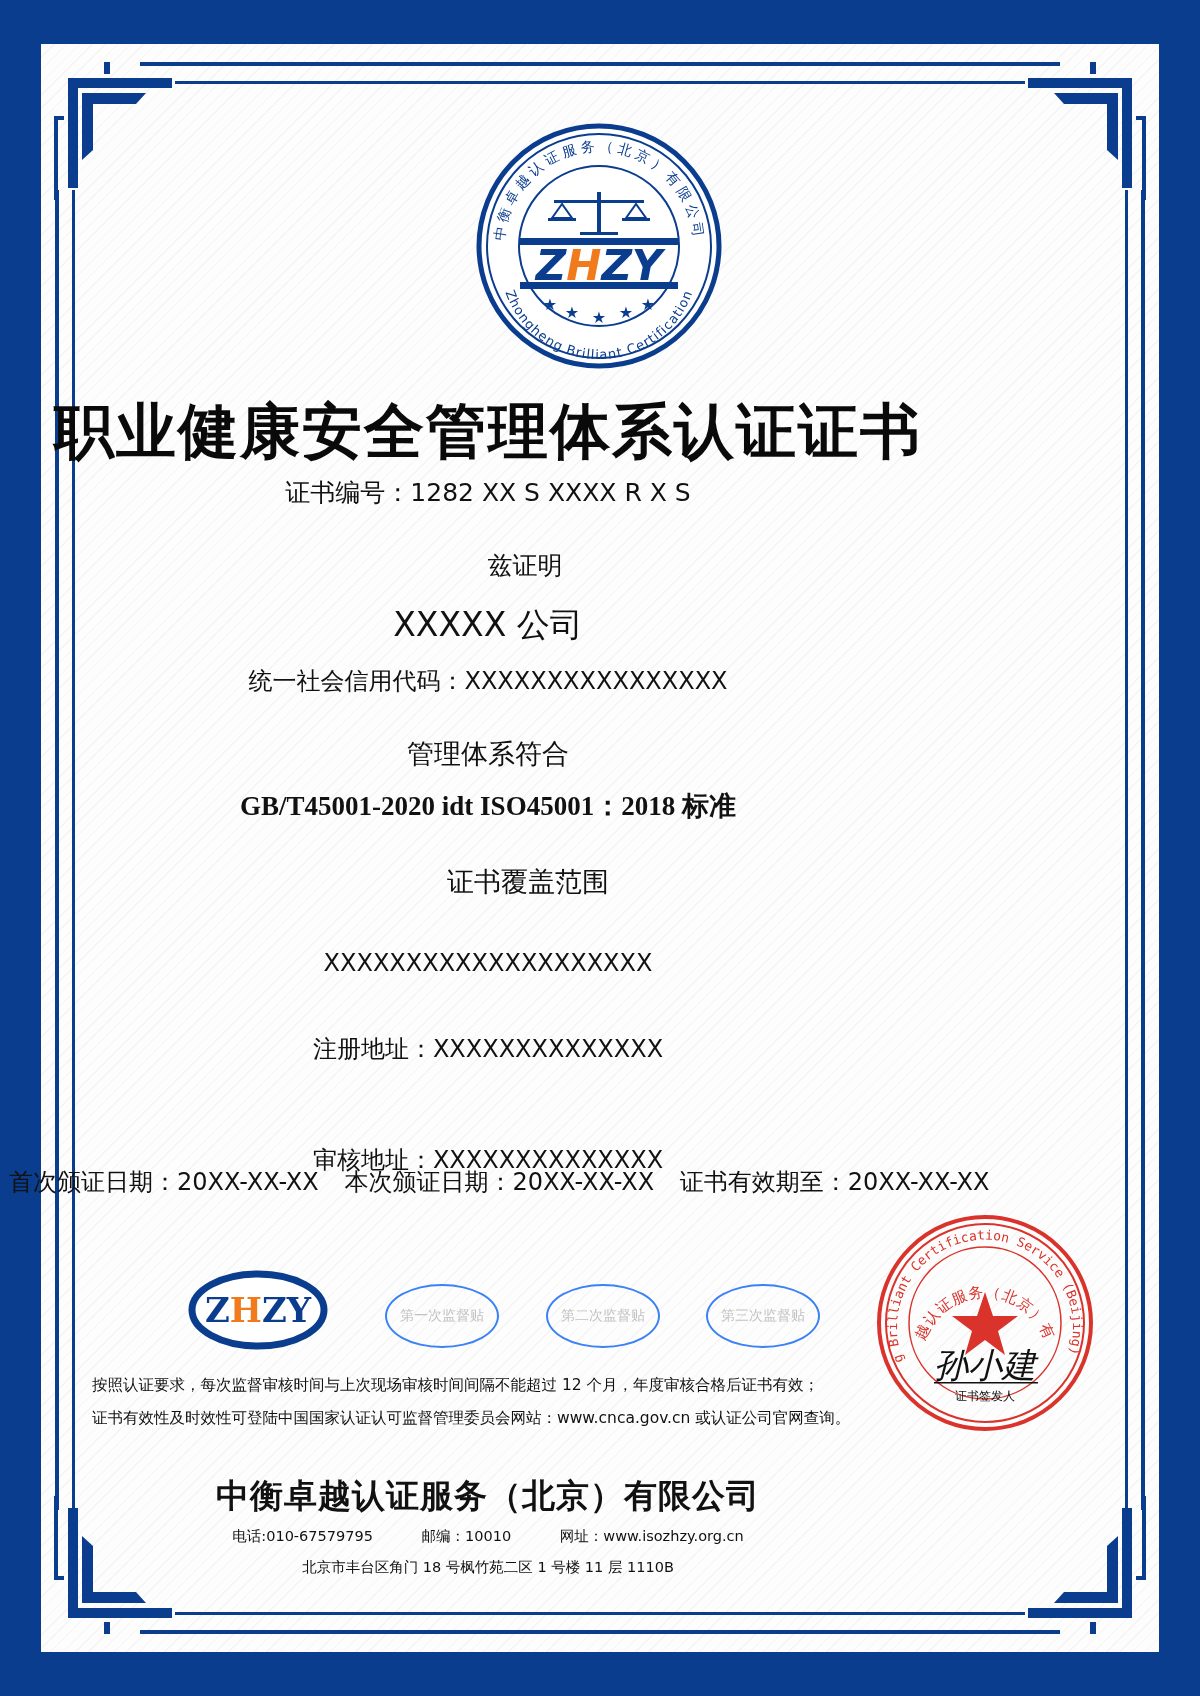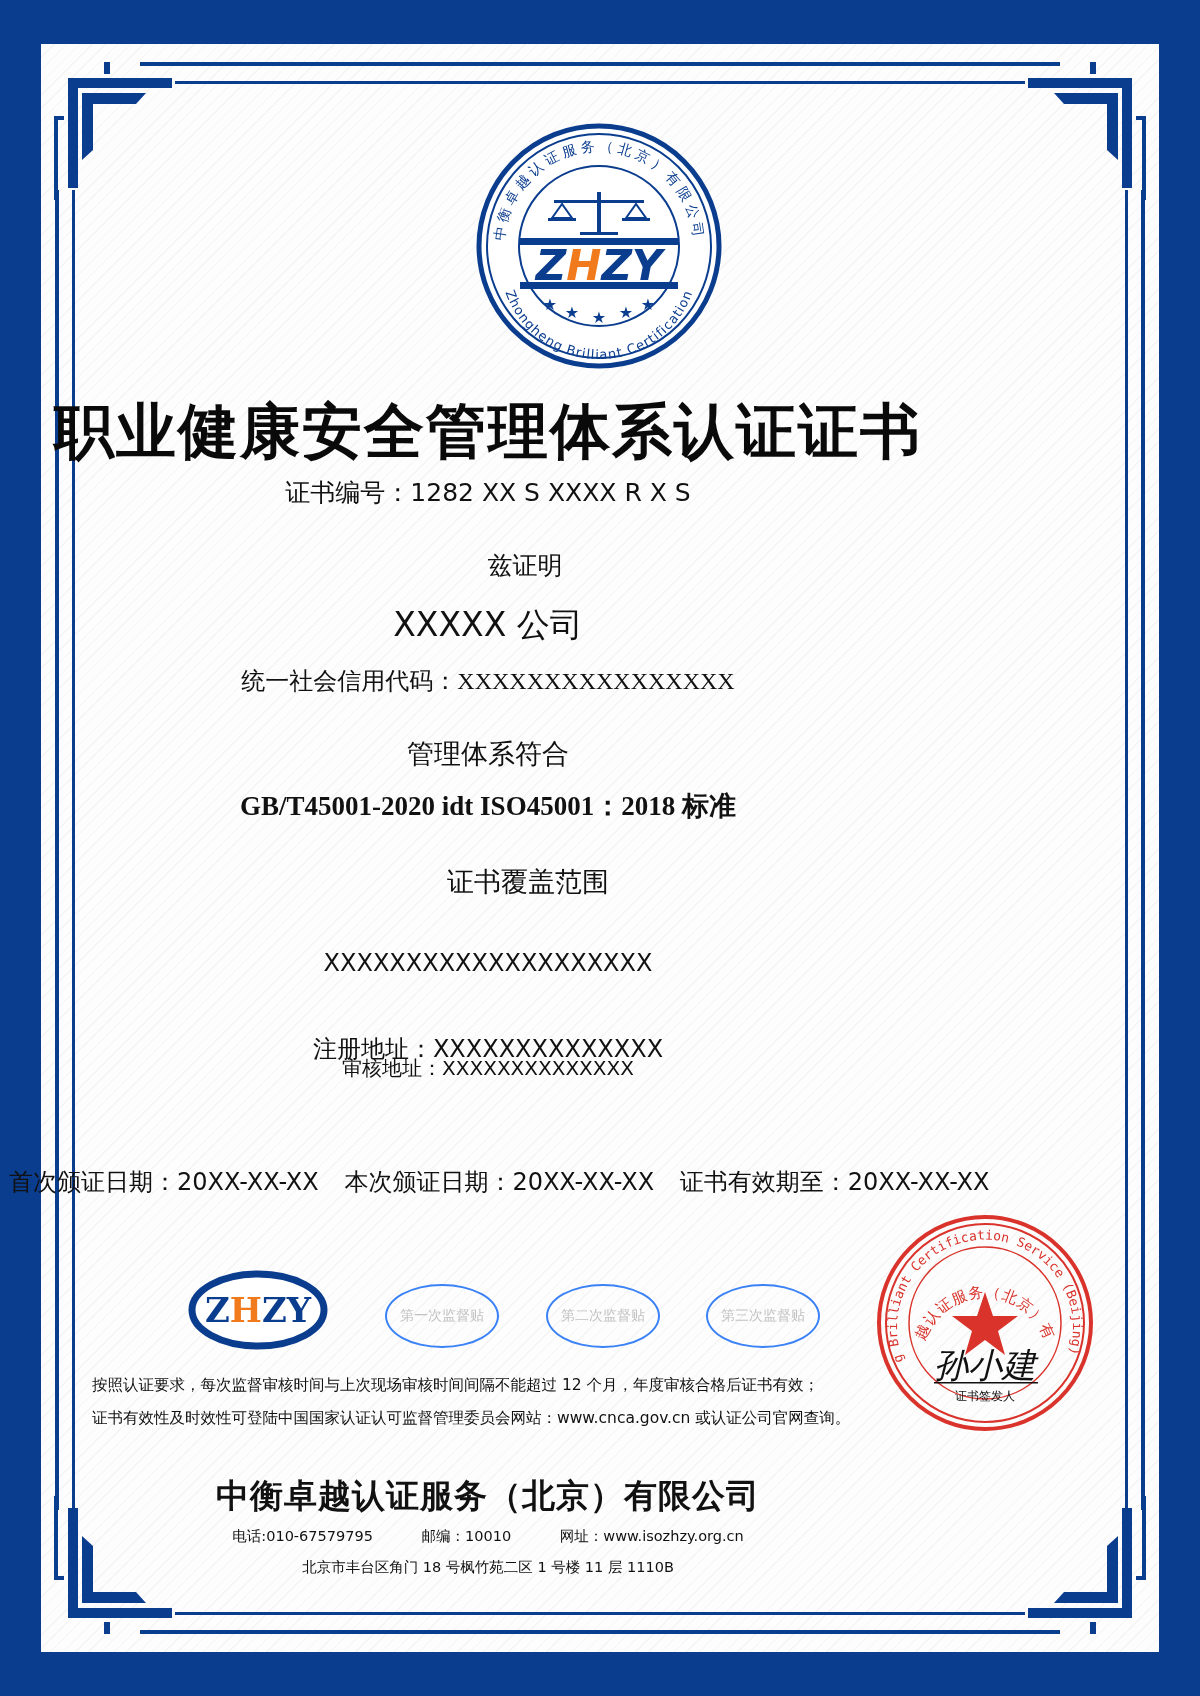--- a/index.html
+++ b/index.html
@@ -16,27 +16,27 @@
   }
   .frame-svg { position:absolute; left:0; top:0; width:1200px; height:1696px; pointer-events:none; }
   .center { position:absolute; left:0; width:976px; text-align:center; white-space:nowrap; }
 
   .seal { position:absolute; left:476px; top:120px; width:246px; height:252px; }
 
   .title { top:392px; font-size:60px; font-weight:bold; letter-spacing:2px; color:#0a0a0a; font-family:"DejaVu Sans", sans-serif; }
   .certno { top:476px; font-size:25px; }
   .hereby { top:549px; font-size:25px;padding-left:37px; }
   .company { top:603px; font-size:33px; }
-  .credit { top:665px; font-size:24px;font-family:Liberation Serif, serif; }
+  .credit { top:665px; font-size:24px; }
   .conform { top:736px; font-size:27px; }
   .standard { top:788px; font-size:27px; font-weight:bold; font-family:"Liberation Serif", serif; }
   .scope-label { top:864px; font-size:27px;margin-left:40px; }
   .scope-value { top:949px; font-size:24px; }
   .reg-addr { top:1033px; font-size:24px; }
-  .audit-addr { top:1055px; font-size:20px; }
+  .audit-addr { top:1144px; font-size:24px; }
   .dates { top:1166px; font-size:24px; }
   .dates span { margin:0 9px; }
 
   .logo-small { position:absolute; left:188px; top:1270px; width:140px; height:80px; }
   .sticker { position:absolute; top:1284px; width:110px; height:60px; border:2px solid #3b82f6; border-radius:50%;
     display:flex; align-items:center; justify-content:center; font-size:14px; color:#c2c2c2; }
 
   .stamp { position:absolute; left:874px; top:1212px; width:222px; height:222px; }
 
   .note { position:absolute; left:92px; font-size:15.5px; white-space:nowrap; color:#111; }

